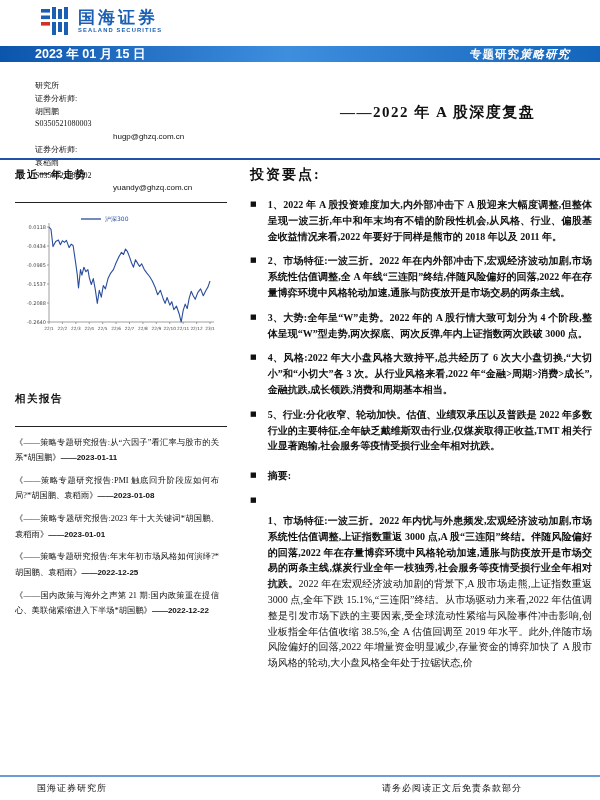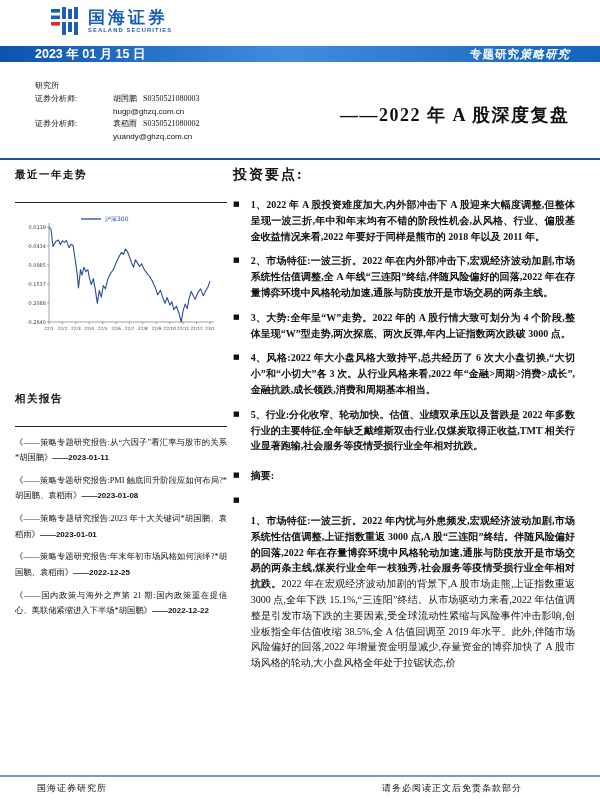--- a/index.html
+++ b/index.html
@@ -1,61 +1,61 @@
 <!DOCTYPE html>
 <html><head>
 <meta charset="utf-8">
 <style>
   html,body{margin:0;padding:0;background:#e8e8e8;}
   .page{position:relative;width:600px;height:800px;background:#fff;margin:0 auto;overflow:hidden;
         font-family:"Liberation Serif","DejaVu Serif",serif;color:#111;}
 
   
-  .logo-row{position:absolute;top:6px;left:50px;display:flex;align-items:center;gap:8px;}
+  .logo-row{position:absolute;top:6px;left:40px;display:flex;align-items:center;gap:8px;}
   .logo-text .cn{font-size:17px;font-weight:bold;color:#1a5fb4;letter-spacing:3px;
                  font-family:"Liberation Sans",sans-serif;line-height:1.1;}
   .logo-text .en{font-size:5.8px;color:#1a5fb4;letter-spacing:1.1px;font-weight:bold;
                  font-family:"Liberation Sans",sans-serif;}
 
   
   .band{position:absolute;top:46px;left:0;width:600px;height:16px;
         background:linear-gradient(90deg,#0c55ad 0%,#3e8ede 48%,#1365bb 100%);
         display:flex;align-items:center;color:#fff;font-weight:bold;}
   .band .date{margin-left:35px;font-size:12.5px;font-family:"Liberation Sans",sans-serif;}
   .band .center{flex:1;text-align:right;font-size:11.5px;letter-spacing:1px;}
   .band .right{margin-right:30px;font-size:11.5px;font-style:italic;letter-spacing:1px;}
 
   
   .info{position:absolute;top:80px;left:35px;width:290px;font-size:8px;line-height:1.6;}
-  .arow{display:flex;}
+  .arow{display:flex;flex-direction:column;}
   .alabel{width:78px;flex:0 0 auto;}
   .aname{margin-right:6px;}
   .mono{font-family:Liberation Serif, serif;}
   .email{margin-left:78px;font-family:"Liberation Sans",sans-serif;}
   .title-block{position:absolute;top:88px;left:340px;width:255px;font-weight:bold;}
   .t1{font-size:15px;margin-left:30px;letter-spacing:5px;}
-  .t2{font-size:18px;margin-top:15px;letter-spacing:1.5px;}
+  .t2{font-size:15px;margin-top:15px;letter-spacing:1.5px;}
   .rule{position:absolute;top:158px;left:0;width:600px;border-top:2px solid #2050a8;}
 
   
   .sidebar{position:absolute;top:168px;left:15px;width:212px;}
   .side-heading{font-size:10.5px;font-weight:bold;letter-spacing:1.5px;
                 border-bottom:1.2px solid #222;padding-bottom:20px;margin:0 0 8px 0;}
   .reports-heading{margin-top:56px;}
-  .report{font-size:8.3px;line-height:1.85;text-align:justify;margin:0 0 7px 0;}
+  .report{font-size:8.3px;line-height:1.85;text-align:justify;margin:0 8px 7px 0;}
   .report b{font-family:"Liberation Sans",sans-serif;font-size:8px;}
   .trend{display:block;}
   .axis{stroke:#888;stroke-width:0.8;}
   .tick-label{font-size:5px;fill:#444;font-family:"DejaVu Sans",sans-serif;}
   .tick-label.x{font-size:4.3px;}
   .legend-line{stroke:#2a4d9c;stroke-width:1.3;}
   .legend-text{font-size:6px;fill:#2a4d9c;font-family:"DejaVu Sans",sans-serif;}
 
   
-  .main{position:absolute;top:166px;left:233px;width:342px;}
+  .main{position:absolute;top:166px;left:250px;width:342px;}
   .main-heading{font-size:14px;font-weight:bold;letter-spacing:2px;margin:0 0 13px 0;}
   .point{display:flex;margin-bottom:9px;}
   .point.gap-top{margin-top:14px;}
   .sq{font-size:7px;line-height:1;margin:4px 11px 0 0;flex:0 0 auto;
       font-family:"DejaVu Sans",sans-serif;}
   .point p{margin:0;font-size:10px;line-height:1.58;text-align:justify;font-weight:bold;}
   .point.summary p{font-weight:normal;margin-top:20px;}
   .point.summary b{font-weight:bold;}
 
   

